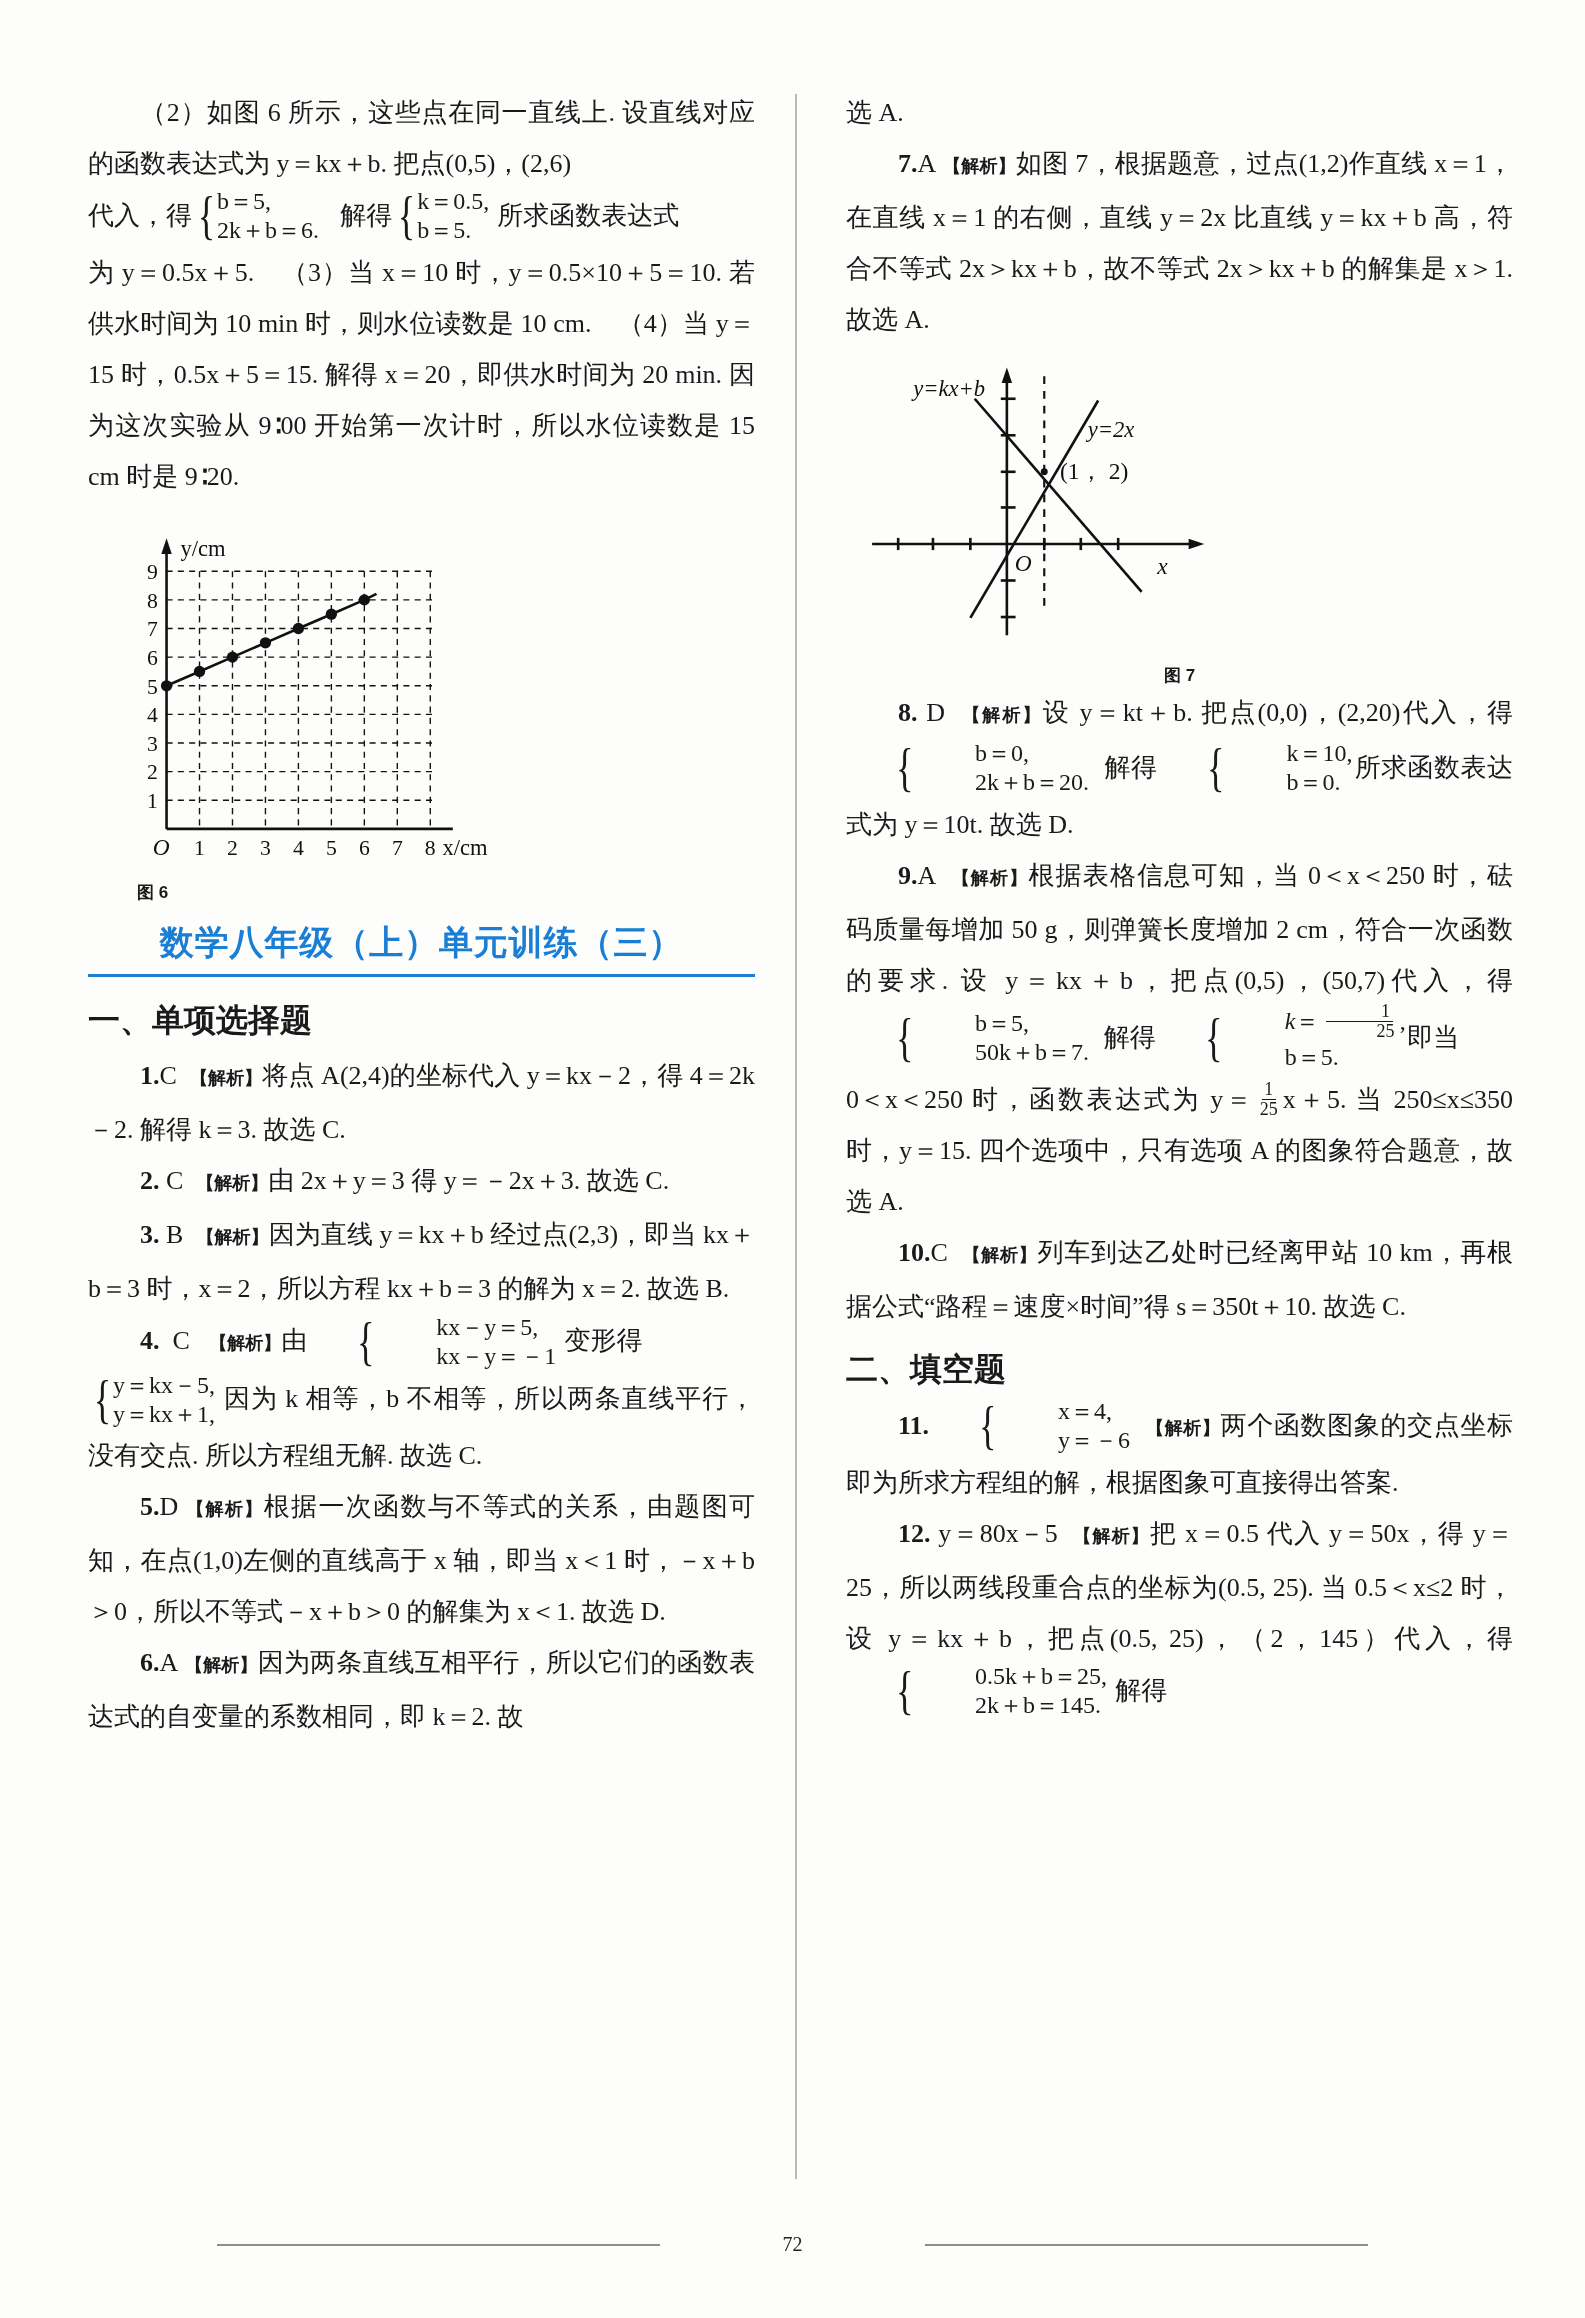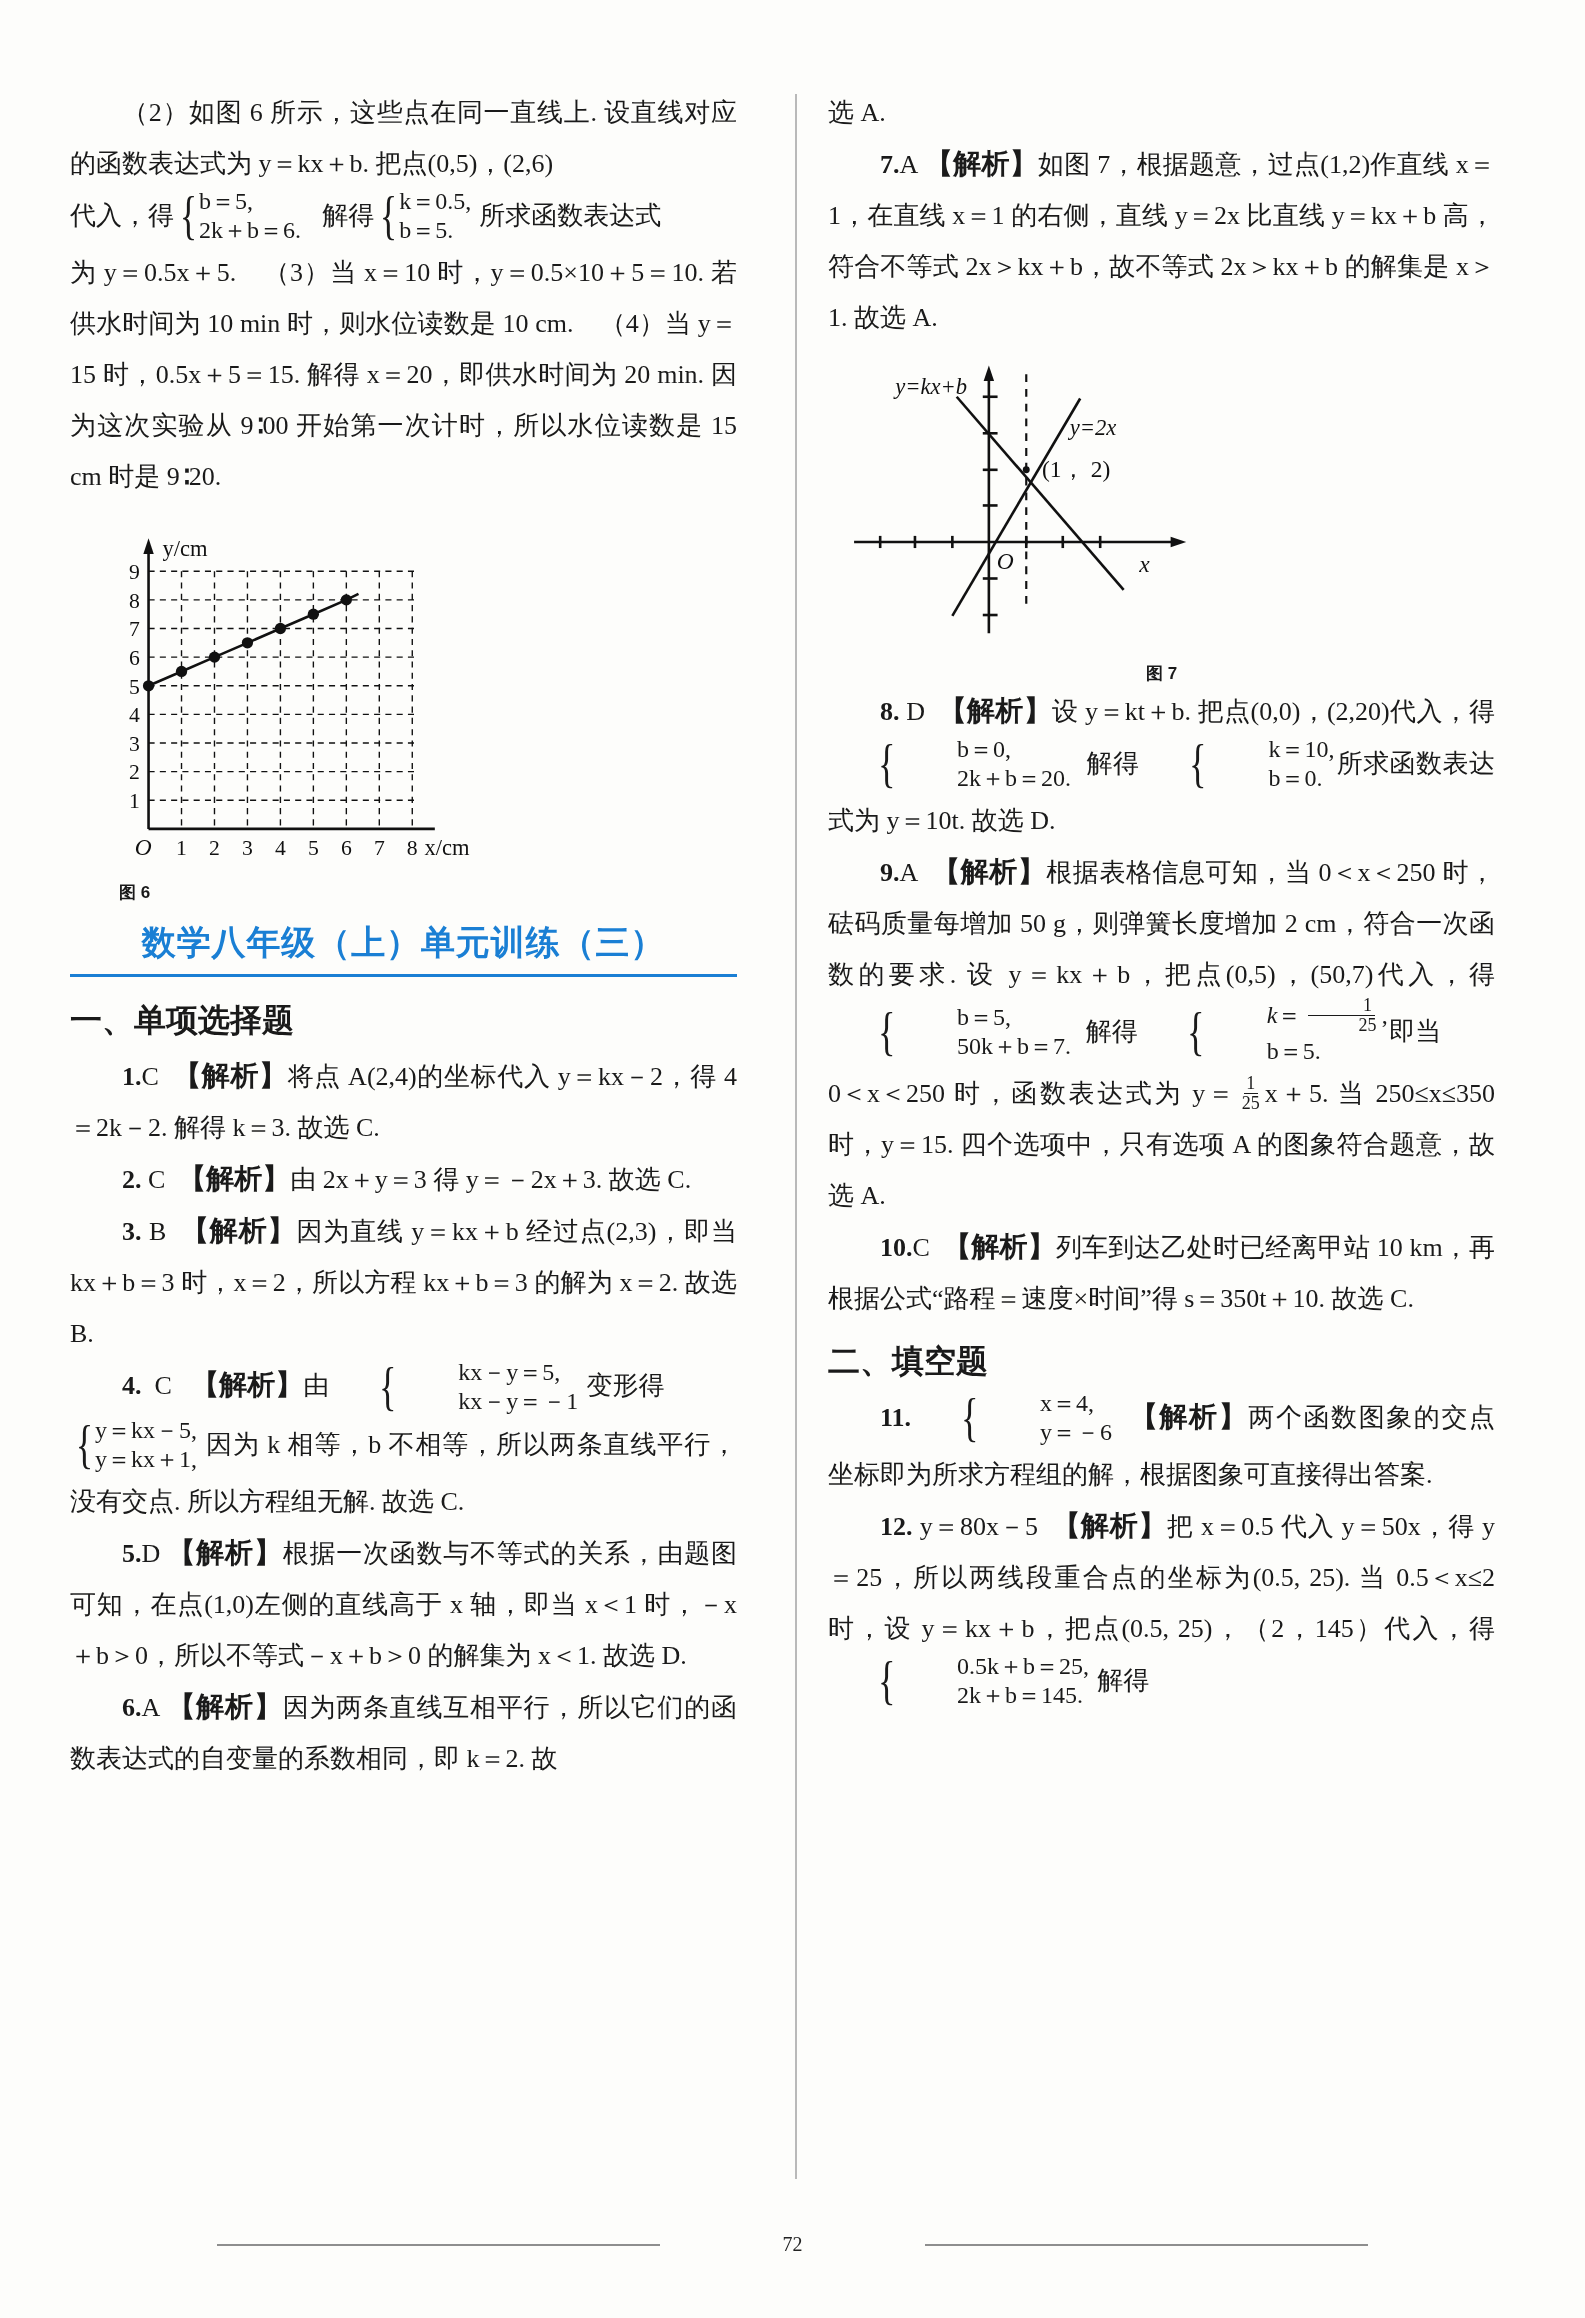--- a/index.html
+++ b/index.html
@@ -10,21 +10,21 @@
     color:#1a1a1a;
     position:relative;
     overflow:hidden;
   }
   .page{
     position:absolute;inset:0;
     background:#fdfdfb;
   }
   .cols{
     position:absolute;
-    left:70px;top:87px;
+    left:88px;top:87px;
     width:1425px;height:2102px;
     display:flex;
     gap:13px;
   }
   .col{
     width:669px;
     position:relative;
   }
   .col-left{padding-right:26px;}
   .col-right{padding-left:52px;}
@@ -41,21 +41,21 @@
     text-align:justify;
     text-justify:inter-ideograph;
     letter-spacing:0px;
   }
   p.indent{text-indent:52px;}
   .it{font-style:italic;font-family:"Liberation Serif",serif;}
   .qnum{font-weight:bold;}
   .jx{
     font-weight:bold;
     font-family:Liberation Serif, serif;
-    font-size:28px;
+    font-size:18px;
   }
   
   .sys{
     display:inline-flex;
     align-items:center;
     vertical-align:middle;
     margin:0 1.7px;
     position:relative;
     top:-1.7px;
   }

